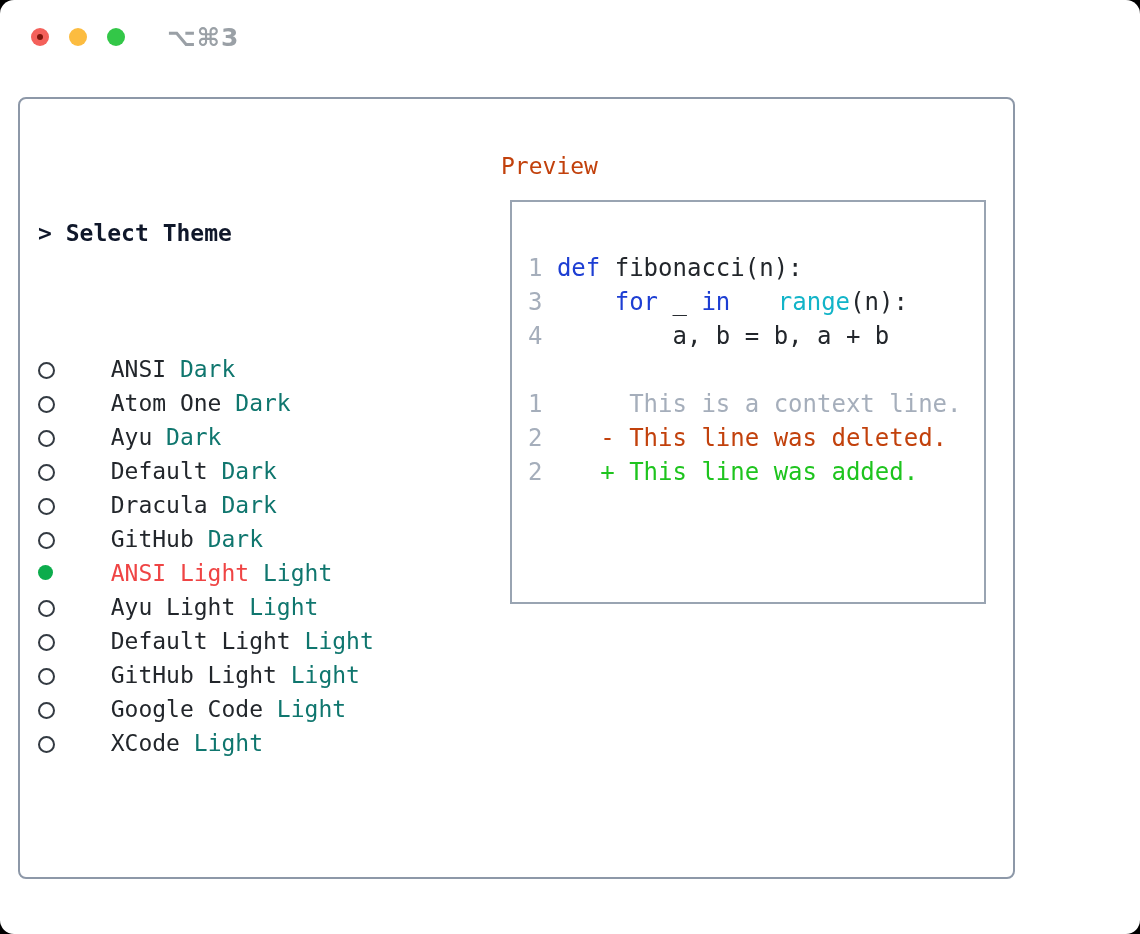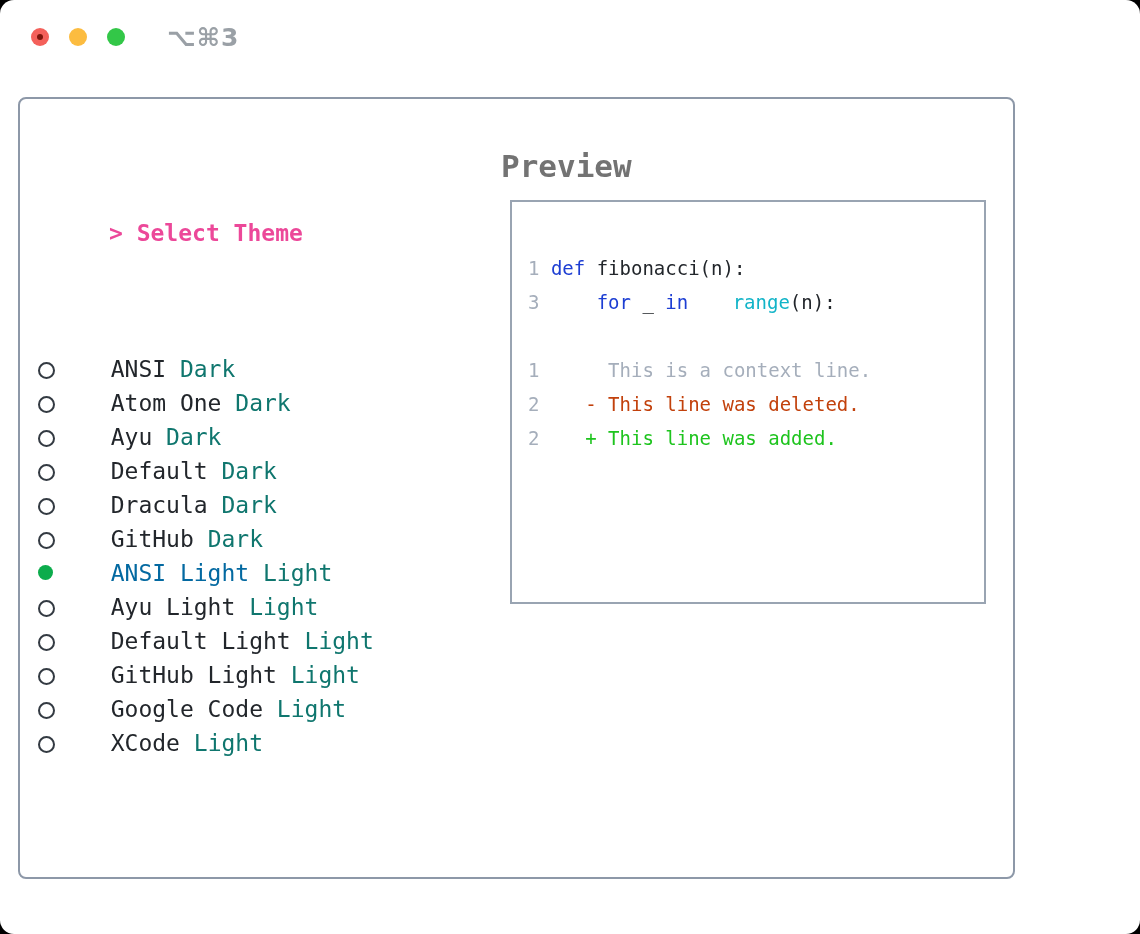--- a/index.html
+++ b/index.html
@@ -25,42 +25,42 @@
   
   .panel {
     position:absolute; left:18px; top:97px; width:997px; height:782px;
     border:2px solid #8d98a8; border-radius:8px; background:#fff;
   }
   .left-col {
     position:absolute; left:18px; top:49px;
     font-size:23px; line-height:34px; white-space:pre; color:#22262b;
   }
   .row { height:34px; line-height:34px; display:block; white-space:pre; }
-  .row.header { font-weight:bold; color:#ec4899;text-align:center; }
+  .row.header { font-weight:bold; color:#0f172a; }
   .prompt { font-weight:bold; }
   .marker { display:inline-block; width:2ch; position:relative; vertical-align:top; height:34px; }
   .marker::before {
     content:""; position:absolute; left:0; top:10px; width:13px; height:13px;
     border-radius:50%; border:2px solid #333a42; background:transparent;
   }
   .marker.filled::before { border:none; width:15px; height:15px; top:9px; background:#0cac4c; }
   .tname { color:#22262b;margin-left:45px; }
-  .selected .tname { color:#0369a1; }
+  .selected .tname { color:#ef4444; }
   .tvariant { color:#0f766e; }
   
   .preview-title {
     position:absolute; left:481px; top:50px; height:34px; line-height:34px;
-    font-size:31px; font-weight:bold; color:#737373; white-space:pre;
+    font-size:23px; font-weight:normal; color:#c2410c; white-space:pre;
   }
   .preview-box {
     position:absolute; left:490px; top:101px; width:476px; height:404px;
     border:2px solid #99a4b2; background:#fff;
   }
   .code-lines { padding:49px 0 0 16px; font-size:23px; }
-  .cline { height:34px; line-height:34px; white-space:pre; font-size:19px; }
+  .cline { height:34px; line-height:34px; white-space:pre; font-size:24px; }
   .ln { color:#a5aebb; }
   .tk-pl  { color:#22262b; }
   .tk-kw  { color:#1d3ed3; }
   .tk-fn  { color:#12b4c8;margin-left:33px; }
   .tk-num { color:#15b415; }
   .tk-ctx { color:#a5aebb; }
   .tk-del { color:#c2410c; }
   .tk-add { color:#1ec41e;margin-top:8px; }
 </style>
 </head>
@@ -92,20 +92,21 @@
 
       
     </div>
 
     <div class="preview-title">Preview</div>
 
     <div class="preview-box">
       <div class="code-lines" id="code-lines">
           <div class="cline"><span class="ln">1 </span><span class="tk-kw">def</span><span class="tk-pl"> fibonacci(n):</span></div>
           <div class="cline"><span class="ln">3 </span><span class="tk-pl">    </span><span class="tk-kw">for</span><span class="tk-pl"> _ </span><span class="tk-kw">in</span><span class="tk-pl"> </span><span class="tk-fn">range</span><span class="tk-pl">(n):</span></div>
+          <div class="cline"><span class="ln">4 </span><span class="tk-pl">        a, b = b, a + b</span></div>
           <div class="cline"><span class="ln"></span></div>
           <div class="cline"><span class="ln">1 </span><span class="tk-ctx">     This is a context line.</span></div>
           <div class="cline"><span class="ln">2 </span><span class="tk-del">   - This line was deleted.</span></div>
           <div class="cline"><span class="ln">2 </span><span class="tk-add">   + This line was added.</span></div>
         </div>
     </div>
 
   </div>
 </div>
 

